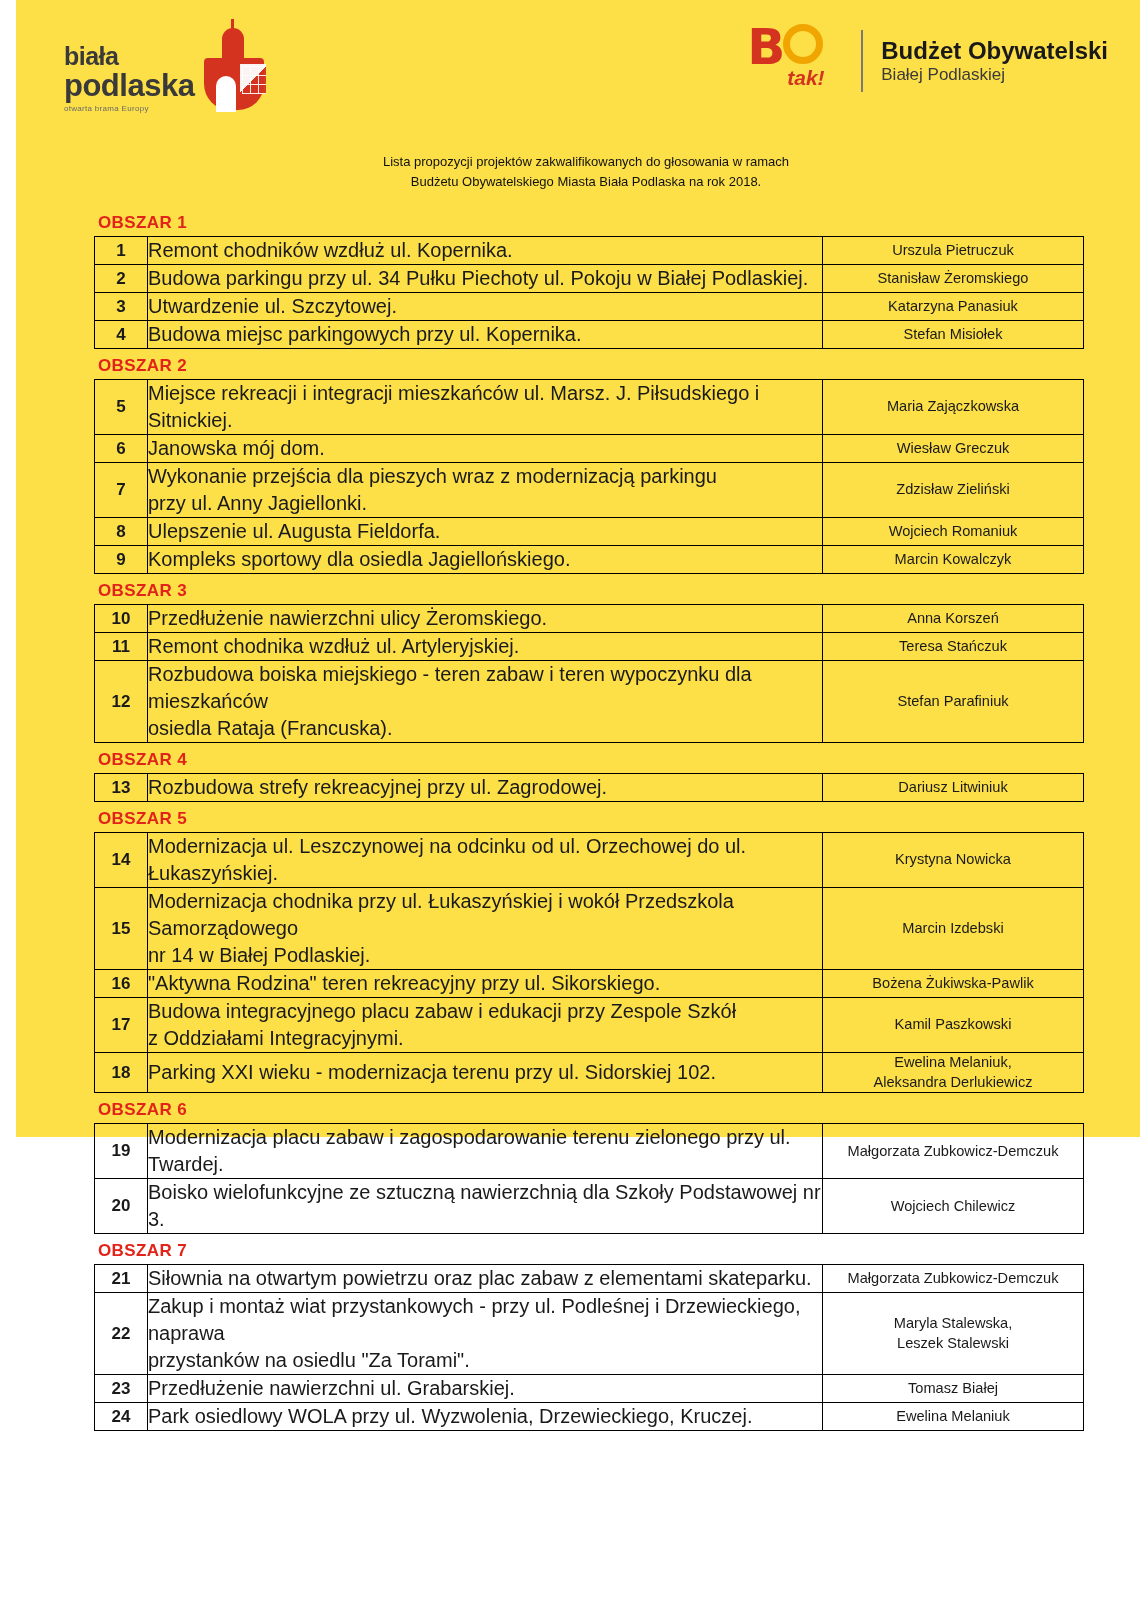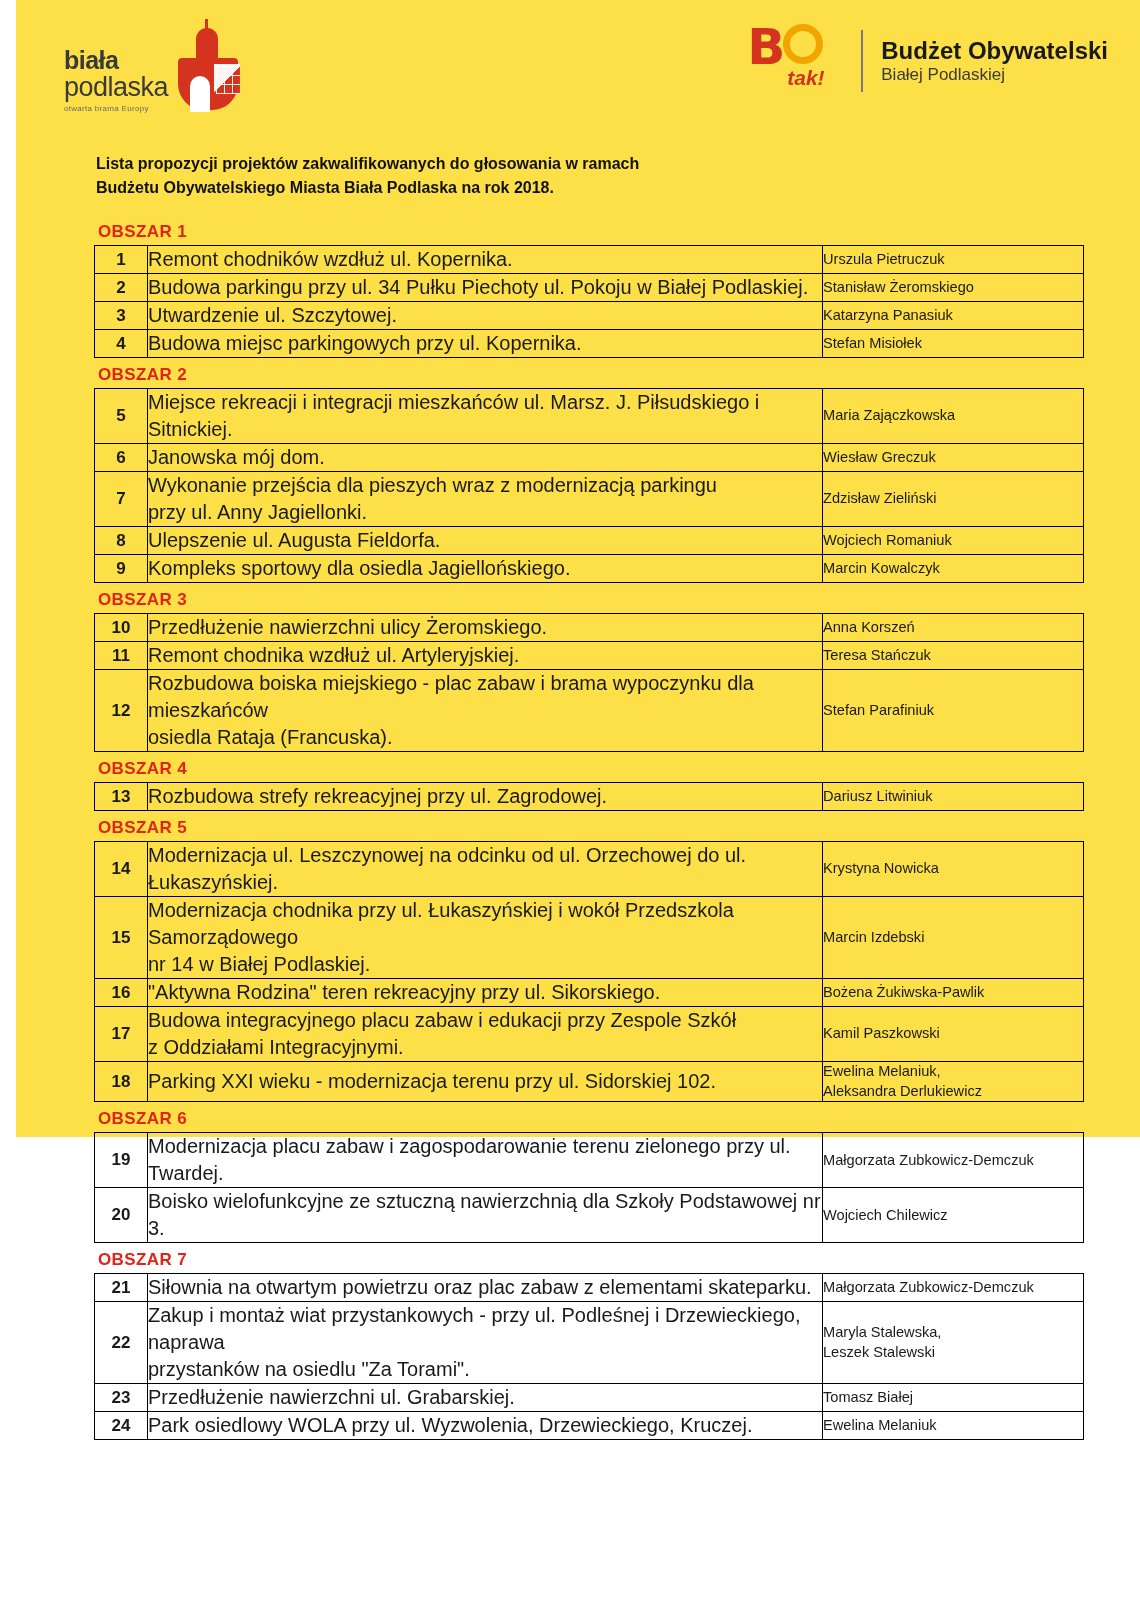--- a/index.html
+++ b/index.html
@@ -41,22 +41,22 @@
     flex-direction: column;
     line-height: 1.0;
   }
   .logo-left-text .l1 {
     font-size: 25px;
     font-weight: 700;
     color: #3a3a3a;
     letter-spacing: -0.5px;
   }
   .logo-left-text .l2 {
-    font-size: 27px;
-    font-weight: 400;
+    font-size: 31px;
+    font-weight: 700;
     color: #3a3a3a;
     letter-spacing: -0.5px;
     margin-top: 1px;
   }
   .logo-left-text .l3 {
     font-size: 8px;
     font-weight: 400;
     color: #6a6a6a;
     letter-spacing: 0.3px;
     margin-top: 4px;
@@ -183,23 +183,23 @@
     color: #1a1a1a;
   }
   .bo-text .bt2 {
     font-size: 17px;
     font-weight: 400;
     color: #3a3a3a;
   }
 
   
   .doc-title {
-    text-align: left;
-    font-size: 16px;
-    font-weight: 700;
+    text-align: center;
+    font-size: 13px;
+    font-weight: 400;
     line-height: 1.5;
     color: #111;
     margin: 22px 80px 0 80px;
   }
 
   
   .content {
     margin: 22px 72px 0 78px;
   }
   .area-heading {
@@ -226,21 +226,21 @@
     font-weight: 700;
     padding: 7px 0;
   }
   .c-title {
     font-size: 20px;
     padding: 8px 10px 8px 12px;
     line-height: 1.35;
   }
   .c-author {
     width: 260px;
-    text-align: left;
+    text-align: center;
     font-size: 14.6px;
     padding: 8px 6px;
     line-height: 1.35;
   }
   .c-title .ln { display: block; }
   .c-author .ln { display: block; }
 </style>
 </head>
 <body>
 
@@ -393,21 +393,21 @@
             <td class="c-title">
               <span class="ln">Remont chodnika wzdłuż ul. Artyleryjskiej.</span>
             </td>
             <td class="c-author">
               <span class="ln">Teresa Stańczuk</span>
             </td>
           </tr>
           <tr>
             <td class="c-num">12</td>
             <td class="c-title">
-              <span class="ln">Rozbudowa boiska miejskiego - plac zabaw i brama wypoczynku dla mieszkańców</span>
+              <span class="ln">Rozbudowa boiska miejskiego - teren zabaw i teren wypoczynku dla mieszkańców</span>
               <span class="ln">osiedla Rataja (Francuska).</span>
             </td>
             <td class="c-author">
               <span class="ln">Stefan Parafiniuk</span>
             </td>
           </tr>
         </tbody>
       </table>
       <div class="area-heading">OBSZAR 4</div>
       <table class="tbl">

